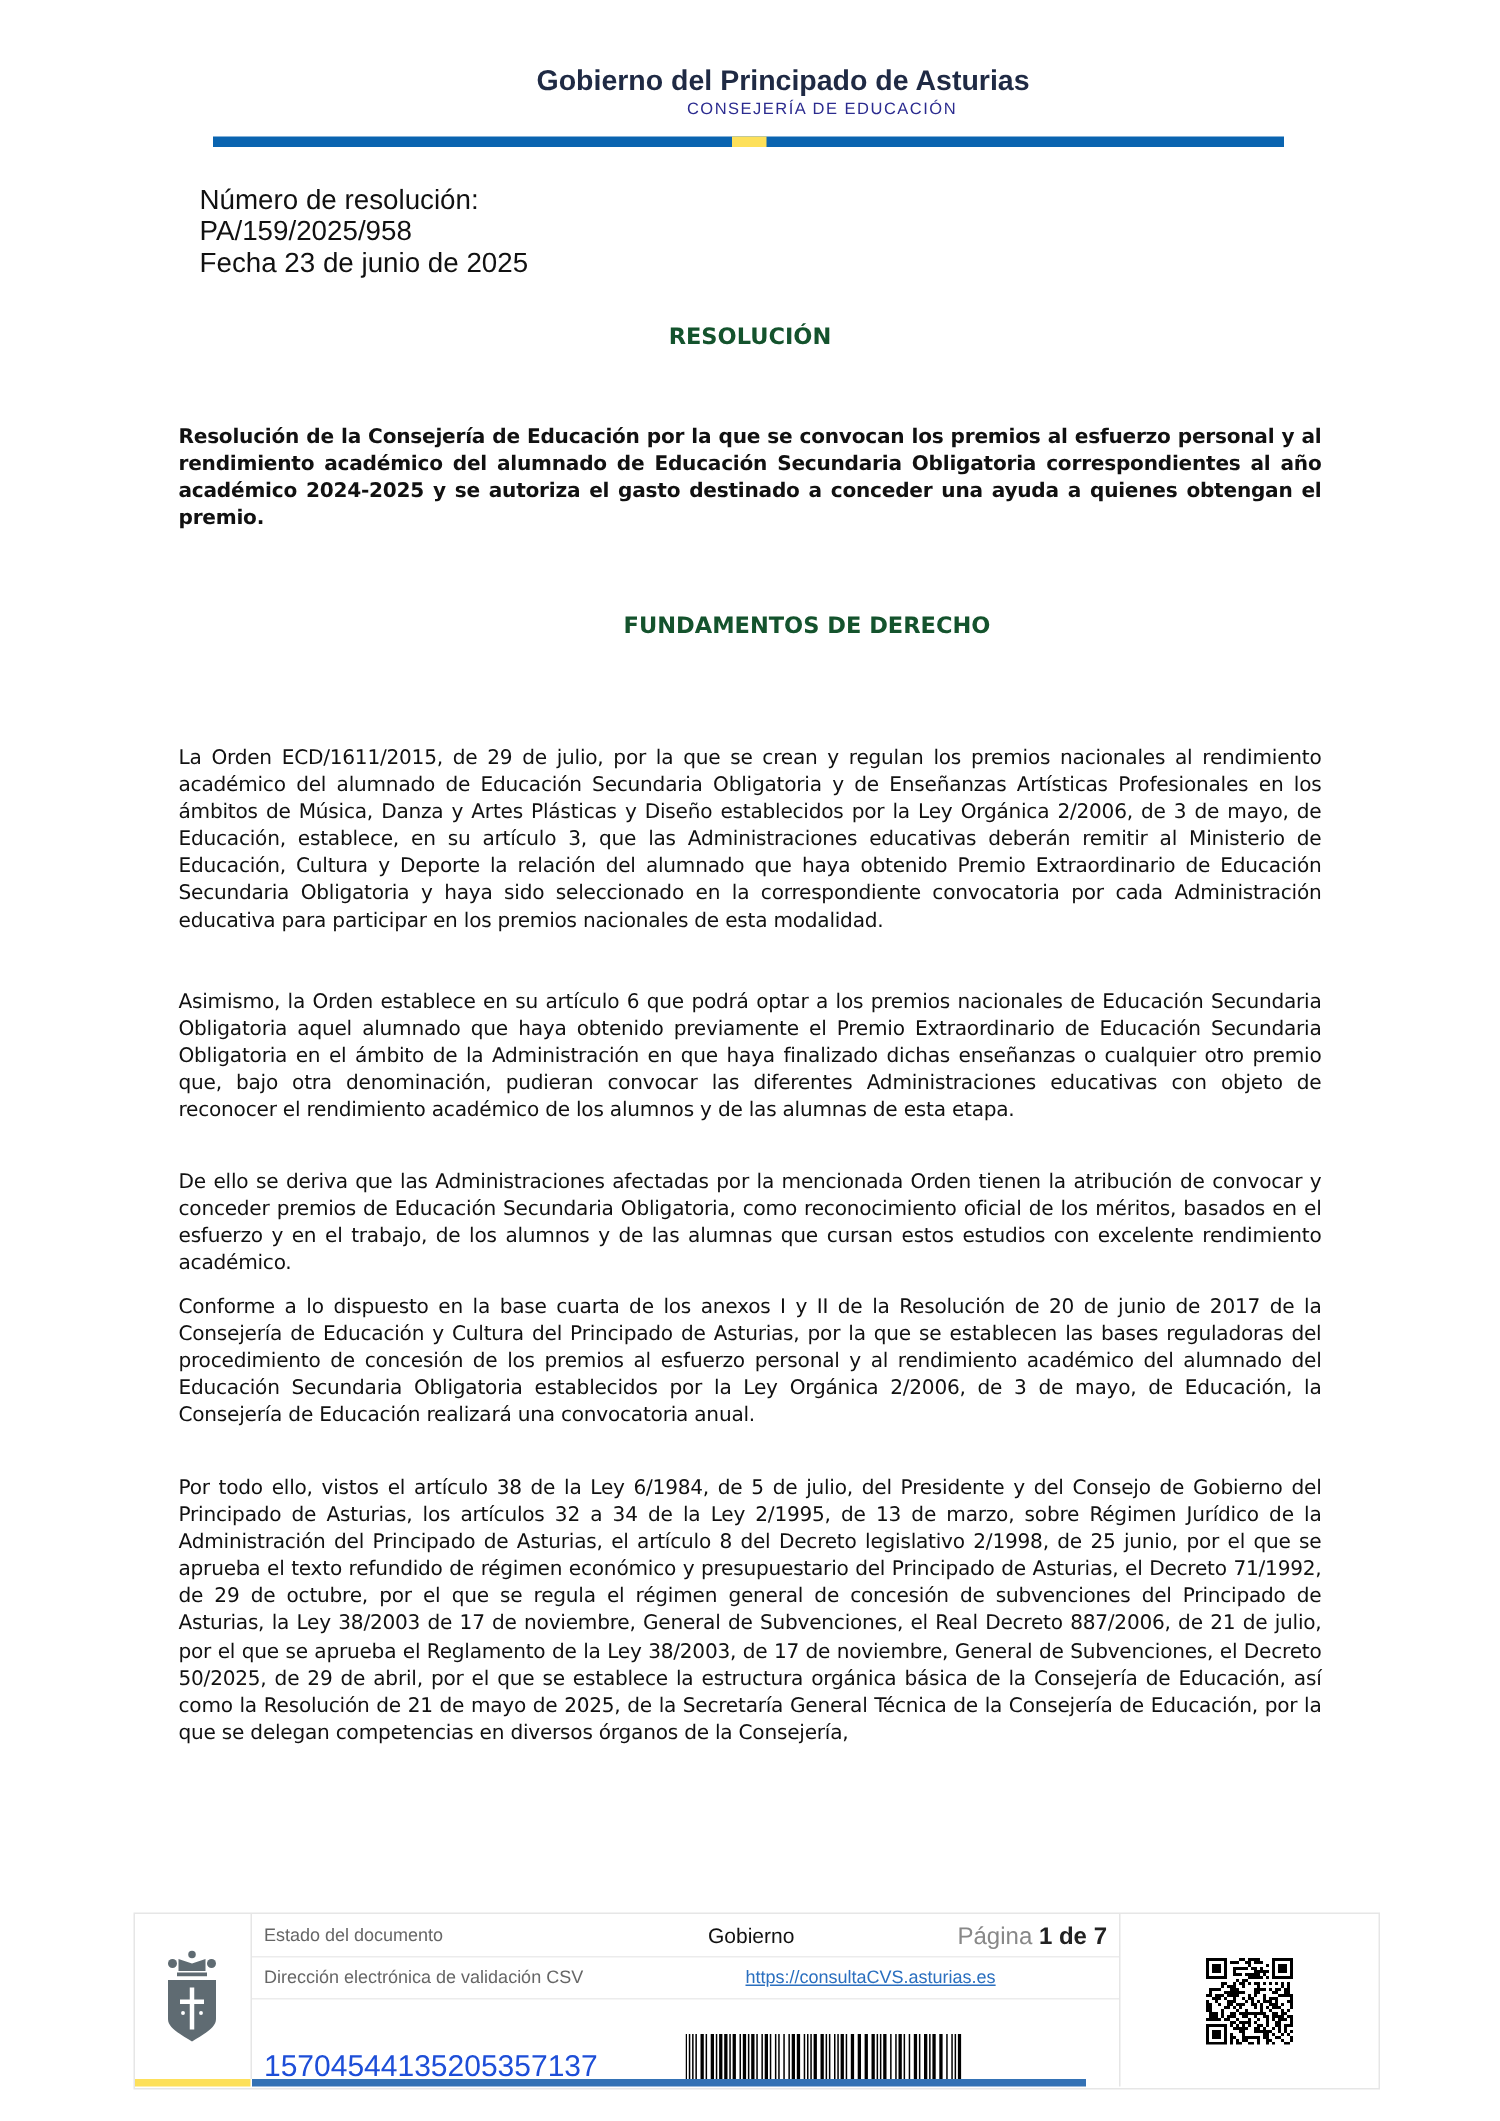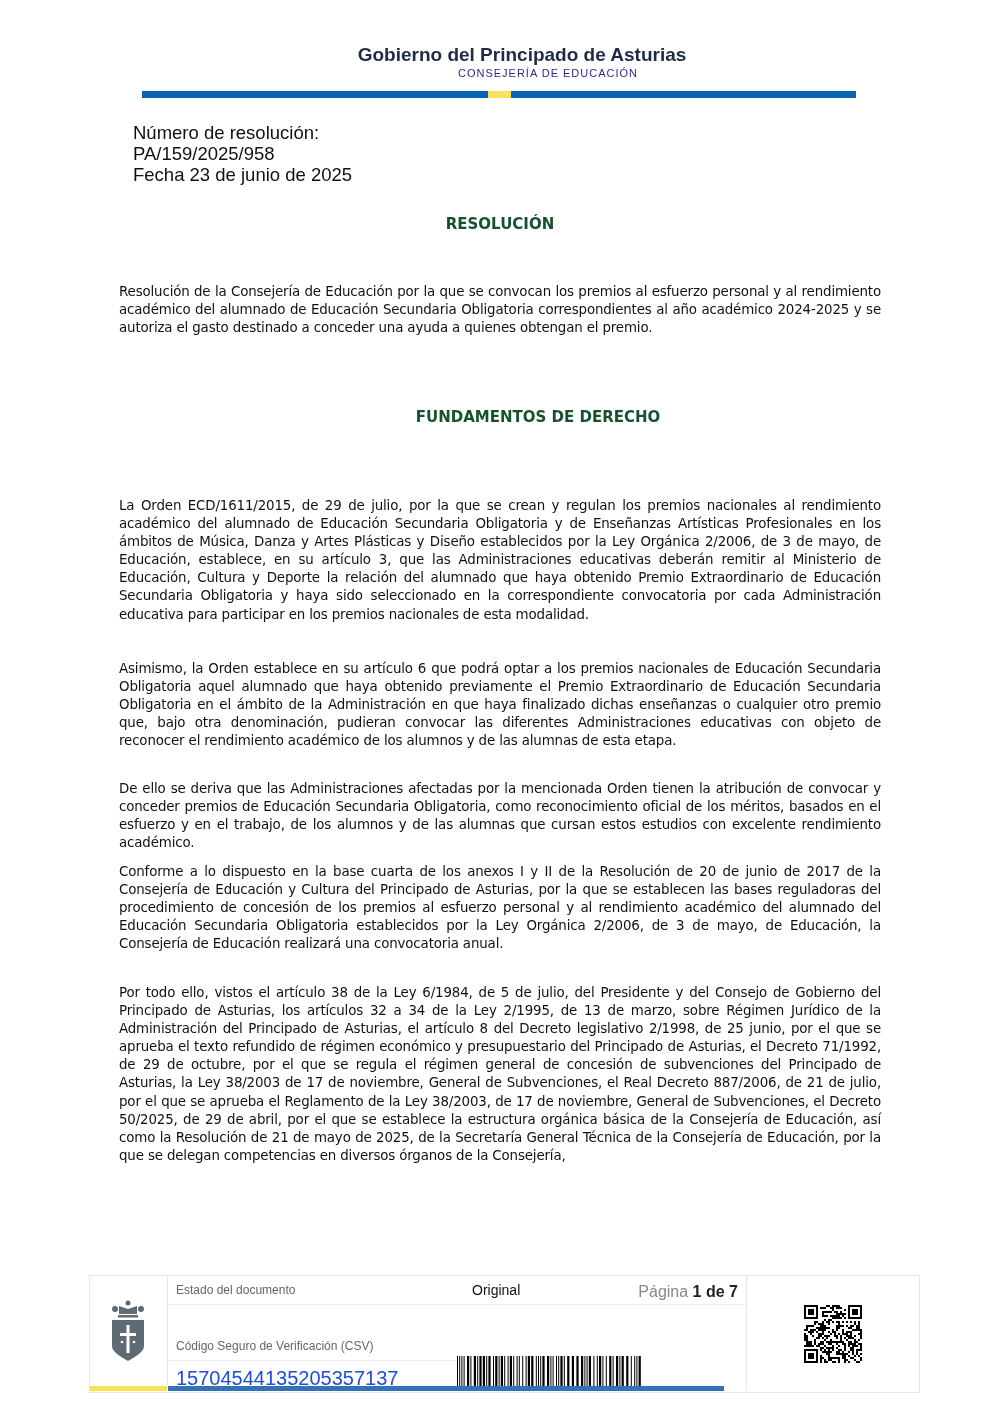--- a/index.html
+++ b/index.html
@@ -47,21 +47,21 @@
 </div>
 
 <div class="meta">
   <div>Número de resolución:</div>
   <div>PA/159/2025/958</div>
   <div>Fecha 23 de junio de 2025</div>
 </div>
 
 <div class="h-center" style="top:215px;">RESOLUCIÓN</div>
 
-<p class="para" style="top:283px;">Resolución de la Consejería de Educación por la que se convocan los premios al esfuerzo personal y al rendimiento académico del alumnado de Educación Secundaria Obligatoria correspondientes al año académico 2024-2025 y se autoriza el gasto destinado a conceder una ayuda a quienes obtengan el premio.</p>
+<p class="para" style="top:283px;font-weight:bold;">Resolución de la Consejería de Educación por la que se convocan los premios al esfuerzo personal y al rendimiento académico del alumnado de Educación Secundaria Obligatoria correspondientes al año académico 2024-2025 y se autoriza el gasto destinado a conceder una ayuda a quienes obtengan el premio.</p>
 
 <div class="h-center" style="top:408px;margin-left:38px;">FUNDAMENTOS DE DERECHO</div>
 
 <p class="para" style="top:497px;">La Orden ECD/1611/2015, de 29 de julio, por la que se crean y regulan los premios nacionales al rendimiento académico del alumnado de Educación Secundaria Obligatoria y de Enseñanzas Artísticas Profesionales en los ámbitos de Música, Danza y Artes Plásticas y Diseño establecidos por la Ley Orgánica 2/2006, de 3 de mayo, de Educación, establece, en su artículo 3, que las Administraciones educativas deberán remitir al Ministerio de Educación, Cultura y Deporte la relación del alumnado que haya obtenido Premio Extraordinario de Educación Secundaria Obligatoria y haya sido seleccionado en la correspondiente convocatoria por cada Administración educativa para participar en los premios nacionales de esta modalidad.</p>
 <p class="para" style="top:660px;">Asimismo, la Orden establece en su artículo 6 que podrá optar a los premios nacionales de Educación Secundaria Obligatoria aquel alumnado que haya obtenido previamente el Premio Extraordinario de Educación Secundaria Obligatoria en el ámbito de la Administración en que haya finalizado dichas enseñanzas o cualquier otro premio que, bajo otra denominación, pudieran convocar las diferentes Administraciones educativas con objeto de reconocer el rendimiento académico de los alumnos y de las alumnas de esta etapa.</p>
 <p class="para" style="top:780px;">De ello se deriva que las Administraciones afectadas por la mencionada Orden tienen la atribución de convocar y conceder premios de Educación Secundaria Obligatoria, como reconocimiento oficial de los méritos, basados en el esfuerzo y en el trabajo, de los alumnos y de las alumnas que cursan estos estudios con excelente rendimiento académico.</p>
 <p class="para" style="top:863px;">Conforme a lo dispuesto en la base cuarta de los anexos I y II de la Resolución de 20 de junio de 2017 de la Consejería de Educación y Cultura del Principado de Asturias, por la que se establecen las bases reguladoras del procedimiento de concesión de los premios al esfuerzo personal y al rendimiento académico del alumnado del Educación Secundaria Obligatoria establecidos por la Ley Orgánica 2/2006, de 3 de mayo, de Educación, la Consejería de Educación realizará una convocatoria anual.</p>
 <p class="para" style="top:984px;">Por todo ello, vistos el artículo 38 de la Ley 6/1984, de 5 de julio, del Presidente y del Consejo de Gobierno del Principado de Asturias, los artículos 32 a 34 de la Ley 2/1995, de 13 de marzo, sobre Régimen Jurídico de la Administración del Principado de Asturias, el artículo 8 del Decreto legislativo 2/1998, de 25 junio, por el que se aprueba el texto refundido de régimen económico y presupuestario del Principado de Asturias, el Decreto 71/1992, de 29 de octubre, por el que se regula el régimen general de concesión de subvenciones del Principado de Asturias, la Ley 38/2003 de 17 de noviembre, General de Subvenciones, el Real Decreto 887/2006, de 21 de julio, por el que se aprueba el Reglamento de la Ley 38/2003, de 17 de noviembre, General de Subvenciones, el Decreto 50/2025, de 29 de abril, por el que se establece la estructura orgánica básica de la Consejería de Educación, así como la Resolución de 21 de mayo de 2025, de la Secretaría General Técnica de la Consejería de Educación, por la que se delegan competencias en diversos órganos de la Consejería,</p>
 
 <div class="footer">
@@ -79,30 +79,31 @@
         <rect x="16.5" y="25" width="3" height="28"></rect>
         <rect x="10" y="33" width="16" height="3"></rect>
         <circle cx="12" cy="42" r="1.3"></circle>
         <circle cx="24" cy="42" r="1.3"></circle>
       </g>
     </svg>
   </div>
 
   <div class="f-row" style="top:0;">
     <span class="f-label">Estado del documento</span>
-    <span class="f-val" style="left:304px; top:6px;">Original</span>
+    <span class="f-val" style="left:304px; top:6px;">Gobierno</span>
     <span class="f-page">
       <span>Página</span>
       <b>1</b>
       <b>de</b>
       <b>7</b>
     </span>
   </div>
-  <div class="f-row" style="top:56px; width:290px;">
-    <span class="f-label">Código Seguro de Verificación (CSV)</span>
+  <div class="f-row" style="top:28px;">
+    <span class="f-label">Dirección electrónica de validación CSV</span>
+    <a class="f-link" style="left:329px; top:7px;">https://consultaCVS.asturias.es</a>
   </div>
   <span class="f-csv">15704544135205357137</span>
   <svg class="f-barcode" id="barcode" viewBox="0 0 184 30" preserveAspectRatio="none">
       <rect x="0" y="0" width="1" height="30" fill="#000"></rect>
       <rect x="2.2" y="0" width="1" height="30" fill="#000"></rect>
       <rect x="4.4" y="0" width="1" height="30" fill="#000"></rect>
       <rect x="6.6000000000000005" y="0" width="1" height="30" fill="#000"></rect>
       <rect x="10" y="0" width="2.2" height="30" fill="#000"></rect>
       <rect x="13.4" y="0" width="1" height="30" fill="#000"></rect>
       <rect x="16.8" y="0" width="2.2" height="30" fill="#000"></rect>

